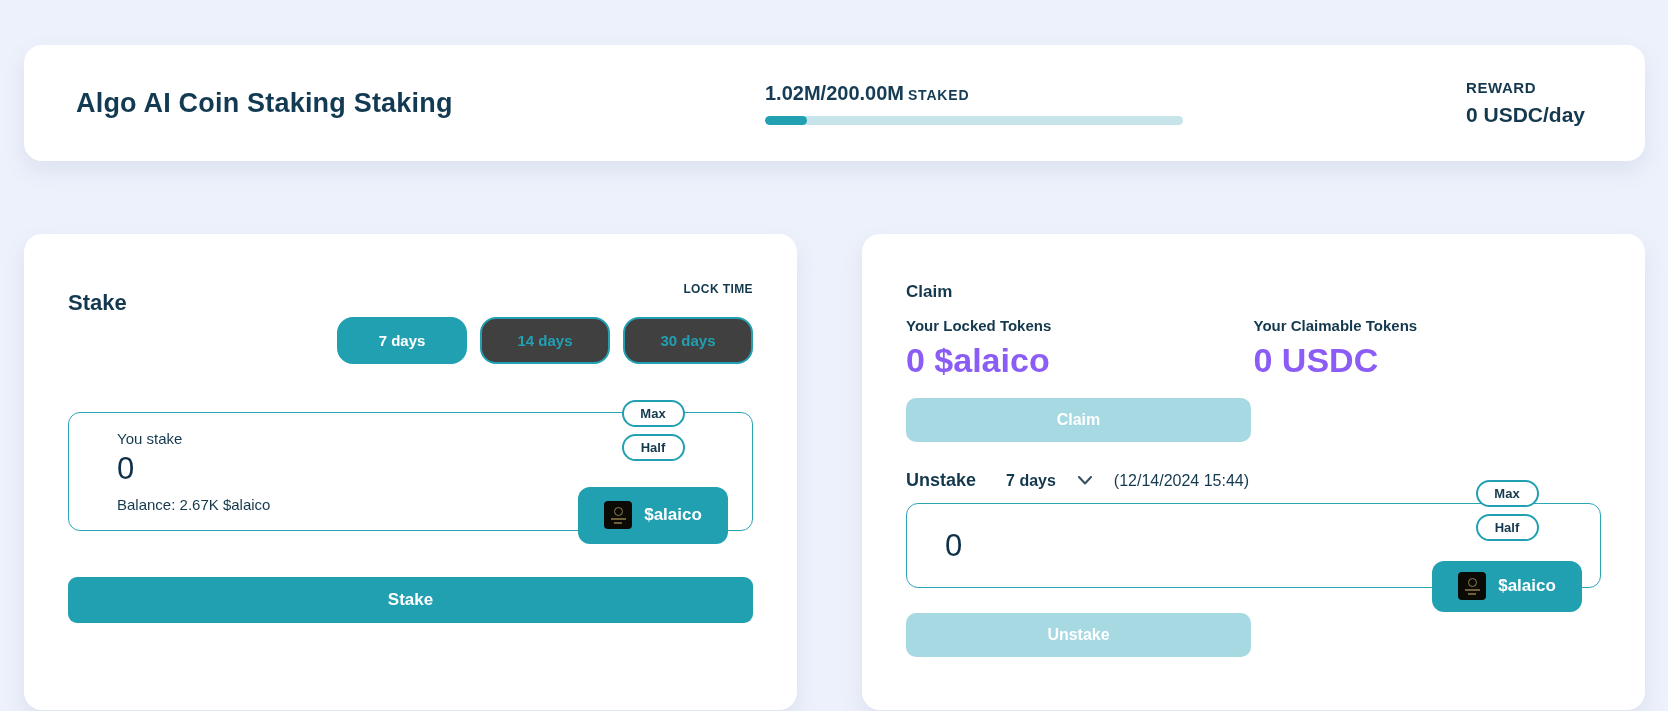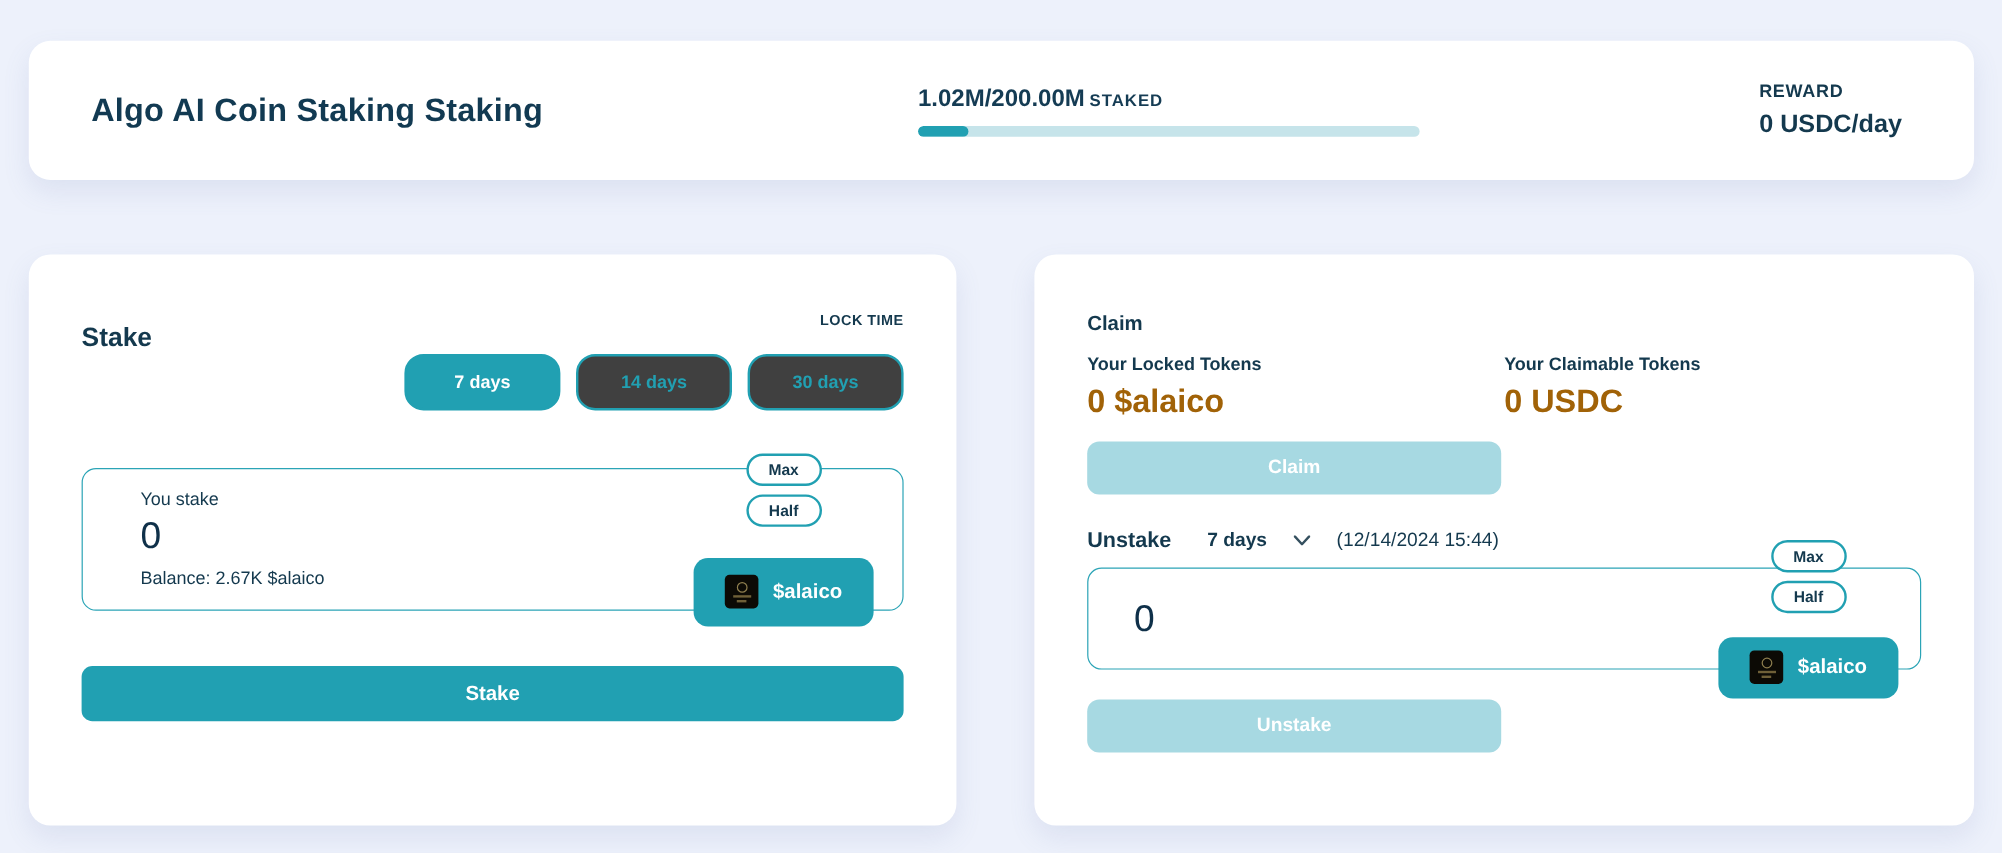--- a/index.html
+++ b/index.html
@@ -8,20 +8,21 @@
     background:#edf1fb;
     font-family:"Liberation Sans", sans-serif;
     color:#14394e;
   }
   .page { padding:34px 23px 0 24px; }
 
   .card {
     background:#ffffff;
     border-radius:18px;
     box-shadow:0 10px 22px rgba(96,112,170,0.12);
+    margin-top:11px;
   }
 
   
   .header-card {
     height:116px;
     display:flex;
     align-items:center;
     padding:0 60px 0 52px;
   }
   .page-title { font-size:27px; font-weight:800; letter-spacing:0.2px; color:#123a52; width:689px; }
@@ -88,21 +89,21 @@
     margin-top:46px; width:100%; height:46px; border:none; border-radius:9px;
     background:#21a0b2; color:#ffffff; font-family:inherit;
     font-size:17px; font-weight:800; cursor:pointer;
   }
 
   
   .claim-title { font-size:17px; font-weight:800; }
   .tokens-row { display:flex; margin-top:15px; }
   .token-stat { width:355px; }
   .stat-label { font-size:15px; font-weight:700; }
-  .stat-value { font-size:27px; font-weight:800; color:#a16207; margin-top:7px; }
+  .stat-value { font-size:34px; font-weight:800; color:#8b5cf6; margin-top:7px; }
   .wide-disabled-btn {
     width:345px; height:44px; border:none; border-radius:10px;
     background:#a7d9e2; color:#ffffff; font-family:inherit;
     font-size:16px; font-weight:800; cursor:default;
   }
   .claim-btn { margin-top:18px; }
   .unstake-row { margin-top:28px; display:flex; align-items:center; }
   .unstake-title { font-size:18px; font-weight:800; }
   .unstake-period { font-size:16px; font-weight:700; margin-left:30px; cursor:pointer; }
   .chevron { margin-left:22px; display:flex; align-items:center; cursor:pointer; }

